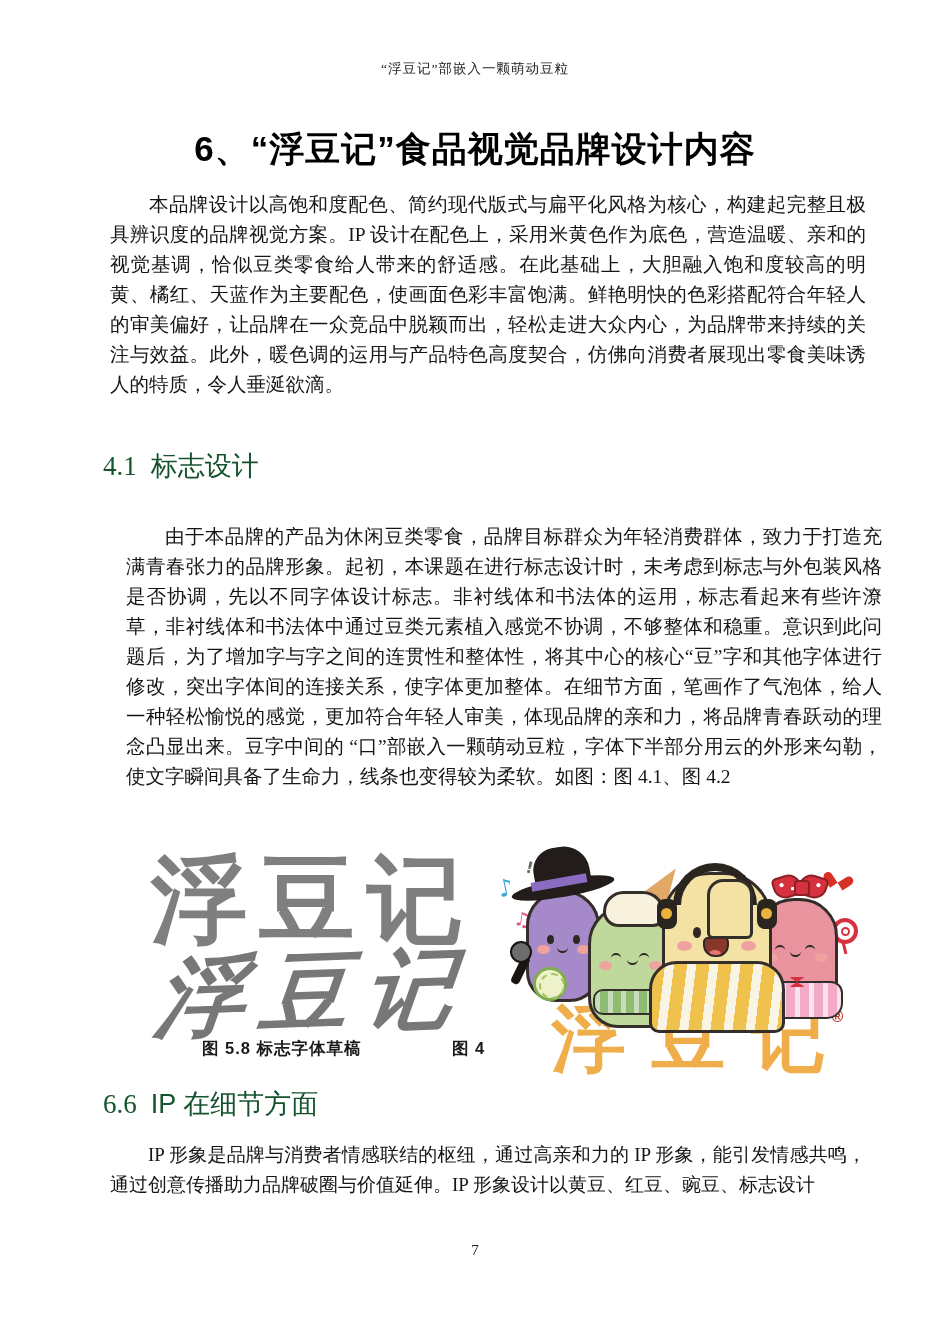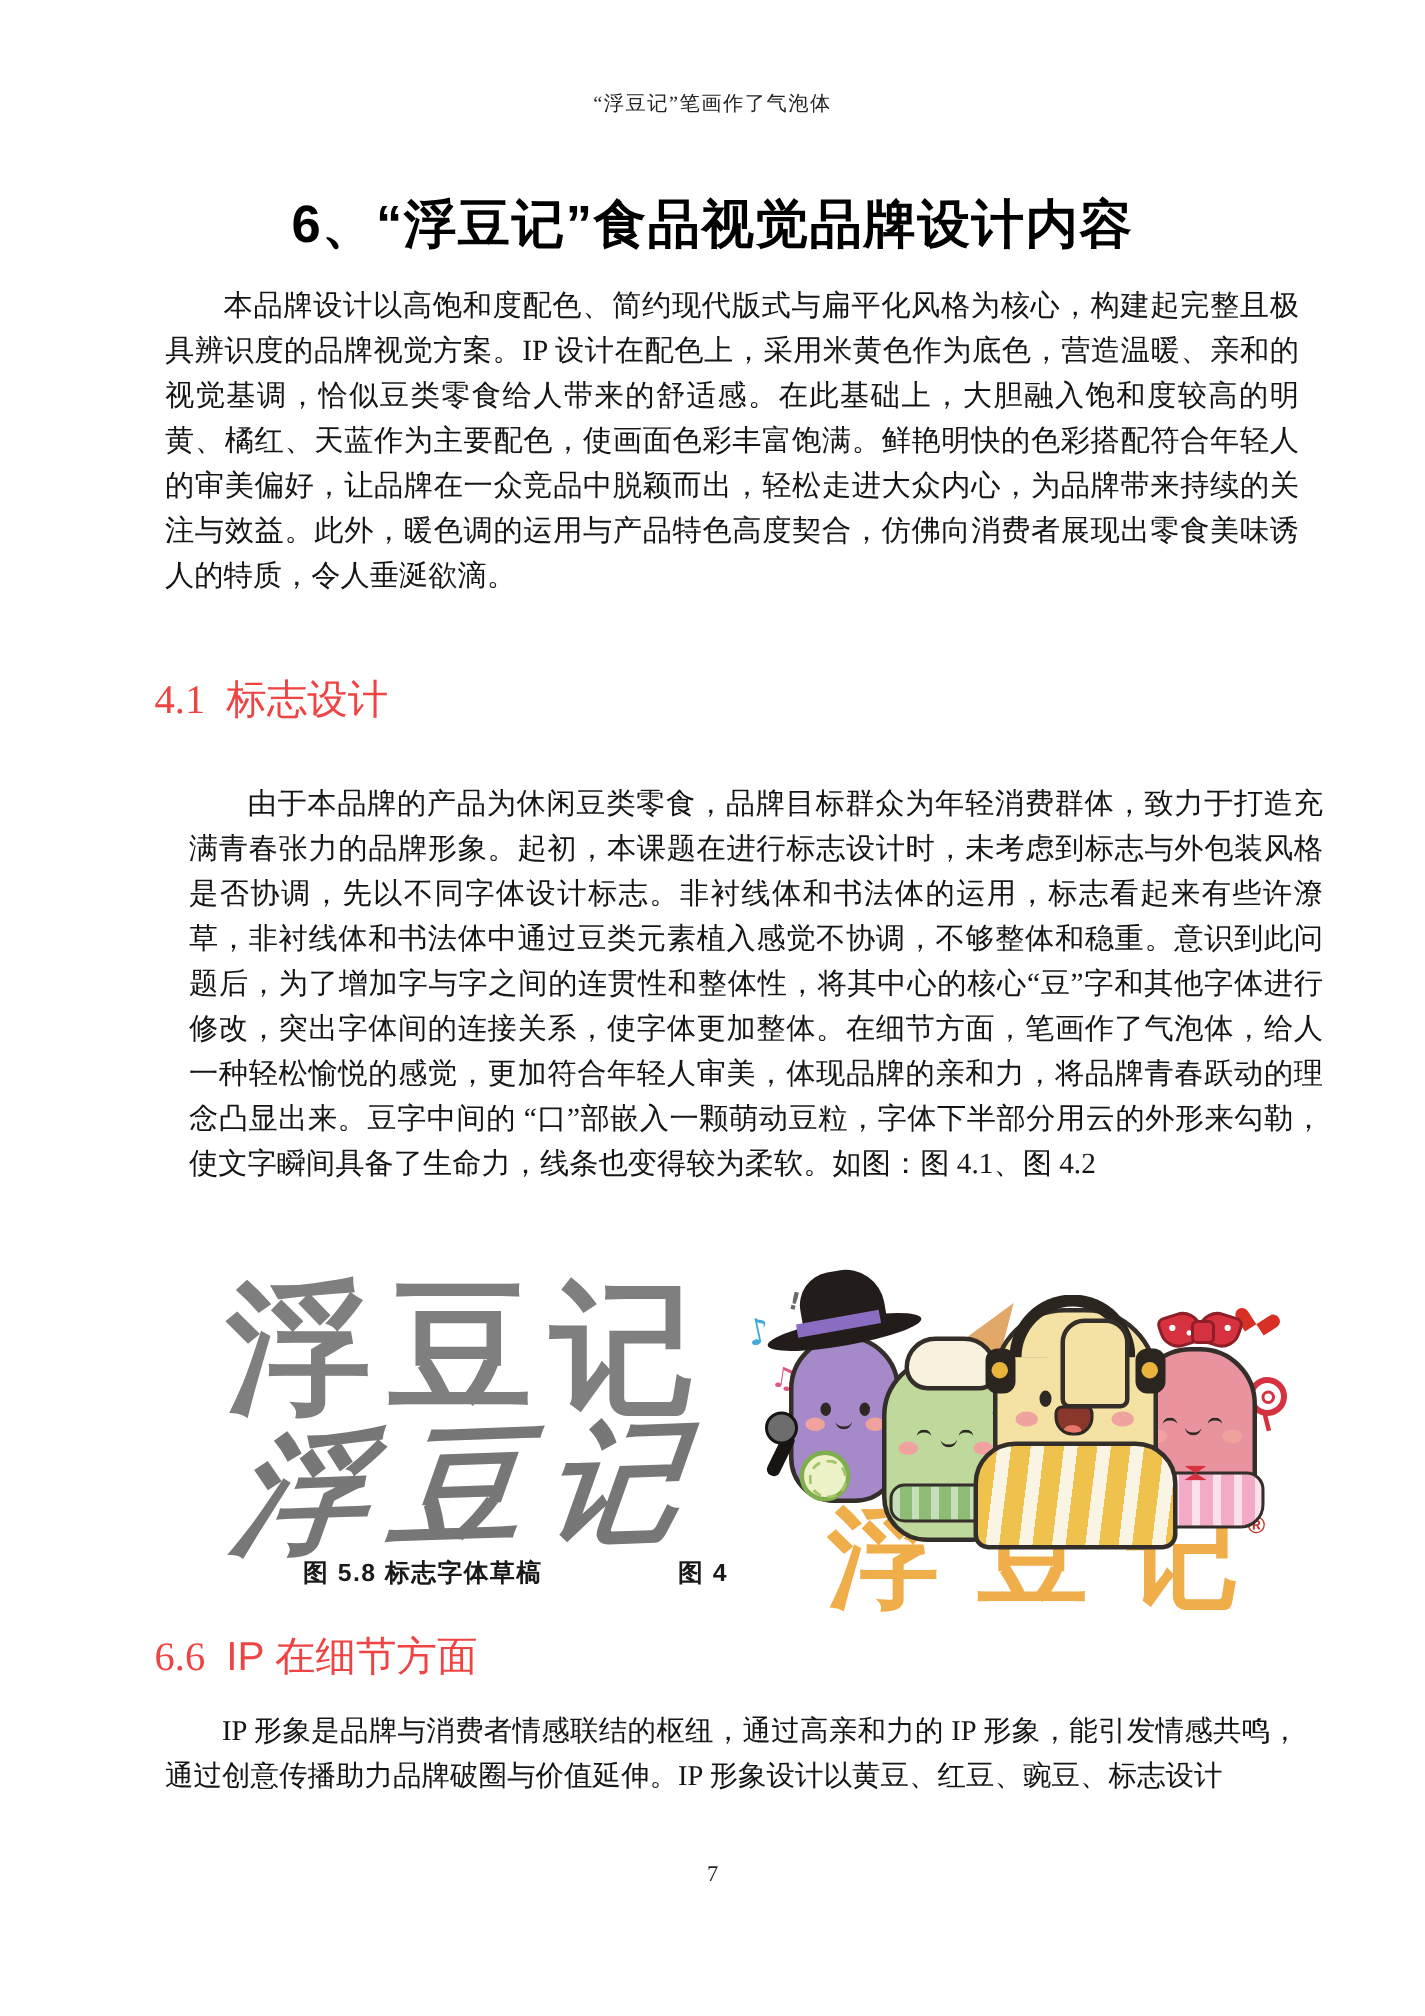--- a/index.html
+++ b/index.html
@@ -23,21 +23,21 @@
   .para{
     position:absolute;left:110px;width:756px;
     font-size:19.5px;line-height:30px;text-align:justify;
     text-indent:2em;color:#151515;
   }
   .para-1{top:190px;}
   .para-2{top:506px;}
   .para-3{top:1140px;font-size:19px;}
   
   .sec-head{
-    position:absolute;left:103px;font-size:27px;color:#ef4444;
+    position:absolute;left:103px;font-size:27px;color:#14532d;
     font-family:"Liberation Serif","DejaVu Serif",serif;
   }
   .sec-head .h-num{font-family:"Liberation Serif","DejaVu Serif",serif;margin-right:14px;}
   .sec-head .h-text{font-family:"Liberation Sans","DejaVu Sans",sans-serif;}
   .sec-41{top:448px;}
   .sec-42{top:1086px;}
   
   .figures{position:absolute;top:852px;left:100px;width:780px;height:240px;}
   
   .logo-draft{position:absolute;left:38px;top:0;width:350px;text-align:center;}
@@ -134,21 +134,21 @@
   .page-number{
     position:absolute;top:1242px;left:0;width:950px;text-align:center;
     font-size:15px;color:#222;
   }
 </style>
 </head>
 <body>
 
 <div class="page">
 
-  <div class="running-header">“浮豆记”笔画作了气泡体</div>
+  <div class="running-header">“浮豆记”部嵌入一颗萌动豆粒</div>
 
   <h1 class="doc-title" style="margin:0;">6、“浮豆记”食品视觉品牌设计内容</h1>
 
   <p class="para para-1" style="margin:0;">本品牌设计以高饱和度配色、简约现代版式与扁平化风格为核心，构建起完整且极具辨识度的品牌视觉方案。IP 设计在配色上，采用米黄色作为底色，营造温暖、亲和的视觉基调，恰似豆类零食给人带来的舒适感。在此基础上，大胆融入饱和度较高的明黄、橘红、天蓝作为主要配色，使画面色彩丰富饱满。鲜艳明快的色彩搭配符合年轻人的审美偏好，让品牌在一众竞品中脱颖而出，轻松走进大众内心，为品牌带来持续的关注与效益。此外，暖色调的运用与产品特色高度契合，仿佛向消费者展现出零食美味诱人的特质，令人垂涎欲滴。</p>
 
   <div class="sec-head sec-41">
     <span class="h-num">4.1</span><span class="h-text">标志设计</span>
   </div>
 
   <p class="para para-2" style="margin:16px;">由于本品牌的产品为休闲豆类零食，品牌目标群众为年轻消费群体，致力于打造充满青春张力的品牌形象。起初，本课题在进行标志设计时，未考虑到标志与外包装风格是否协调，先以不同字体设计标志。非衬线体和书法体的运用，标志看起来有些许潦草，非衬线体和书法体中通过豆类元素植入感觉不协调，不够整体和稳重。意识到此问题后，为了增加字与字之间的连贯性和整体性，将其中心的核心“豆”字和其他字体进行修改，突出字体间的连接关系，使字体更加整体。在细节方面，笔画作了气泡体，给人一种轻松愉悦的感觉，更加符合年轻人审美，体现品牌的亲和力，将品牌青春跃动的理念凸显出来。豆字中间的 “口”部嵌入一颗萌动豆粒，字体下半部分用云的外形来勾勒，使文字瞬间具备了生命力，线条也变得较为柔软。如图：图 4.1、图 4.2</p>

